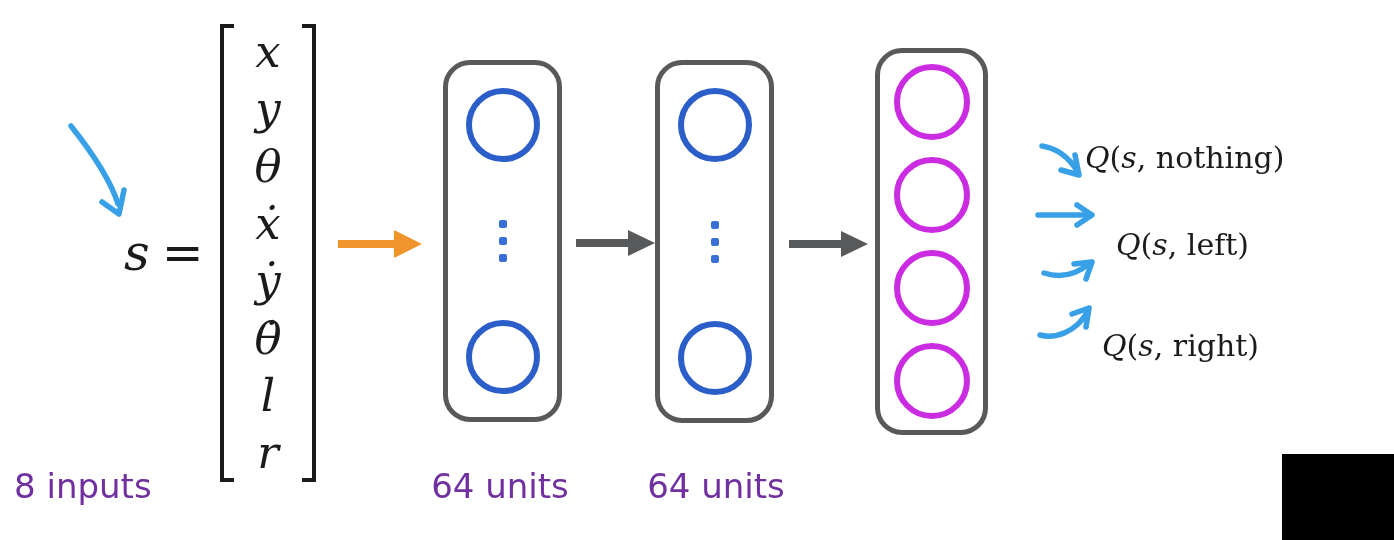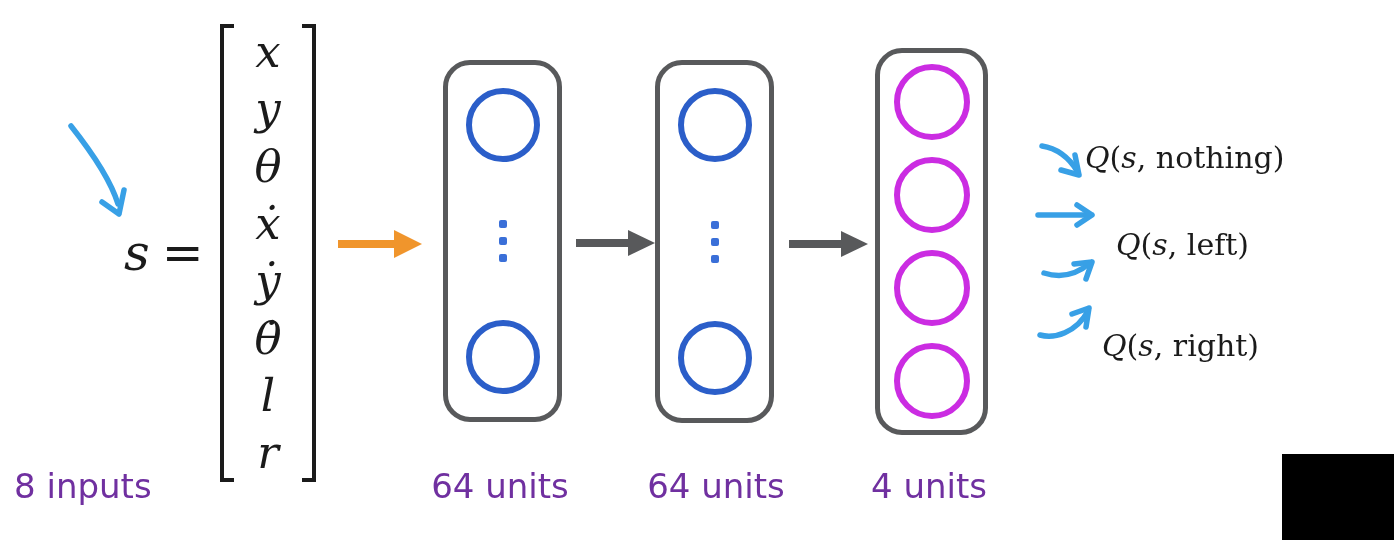--- a/index.html
+++ b/index.html
@@ -124,21 +124,20 @@
     <line x1="6" y1="15" x2="58" y2="15" stroke="var(--gray)" stroke-width="8"></line>
     <polygon points="58,2 58,28 85,15" fill="var(--gray)"></polygon>
   </svg>
 
   <div class="layer l3">
     <div class="node magenta"></div>
     <div class="node magenta"></div>
     <div class="node magenta"></div>
     <div class="node magenta"></div>
   </div>
-  <div class="sans-label lab-l3">4 units</div>
 
   <svg class="abs" style="left:1036px;top:138px" width="56" height="52" viewBox="0 0 56 52">
     <path d="M6,8 C20,10 33,19 41,33" fill="none" stroke="var(--sky)" stroke-width="5.5" stroke-linecap="round"></path>
     <path d="M43,37 L25,32 M43,37 L39,17" fill="none" stroke="var(--sky)" stroke-width="5.5" stroke-linecap="round"></path>
   </svg>
   <svg class="abs" style="left:1034px;top:201px" width="64" height="28" viewBox="0 0 64 28">
     <path d="M4,14 L52,14" fill="none" stroke="var(--sky)" stroke-width="5.5" stroke-linecap="round"></path>
     <path d="M58,14 L43,4 M58,14 L43,24" fill="none" stroke="var(--sky)" stroke-width="5.5" stroke-linecap="round"></path>
   </svg>
   <svg class="abs" style="left:1040px;top:250px" width="60" height="36" viewBox="0 0 60 36">

